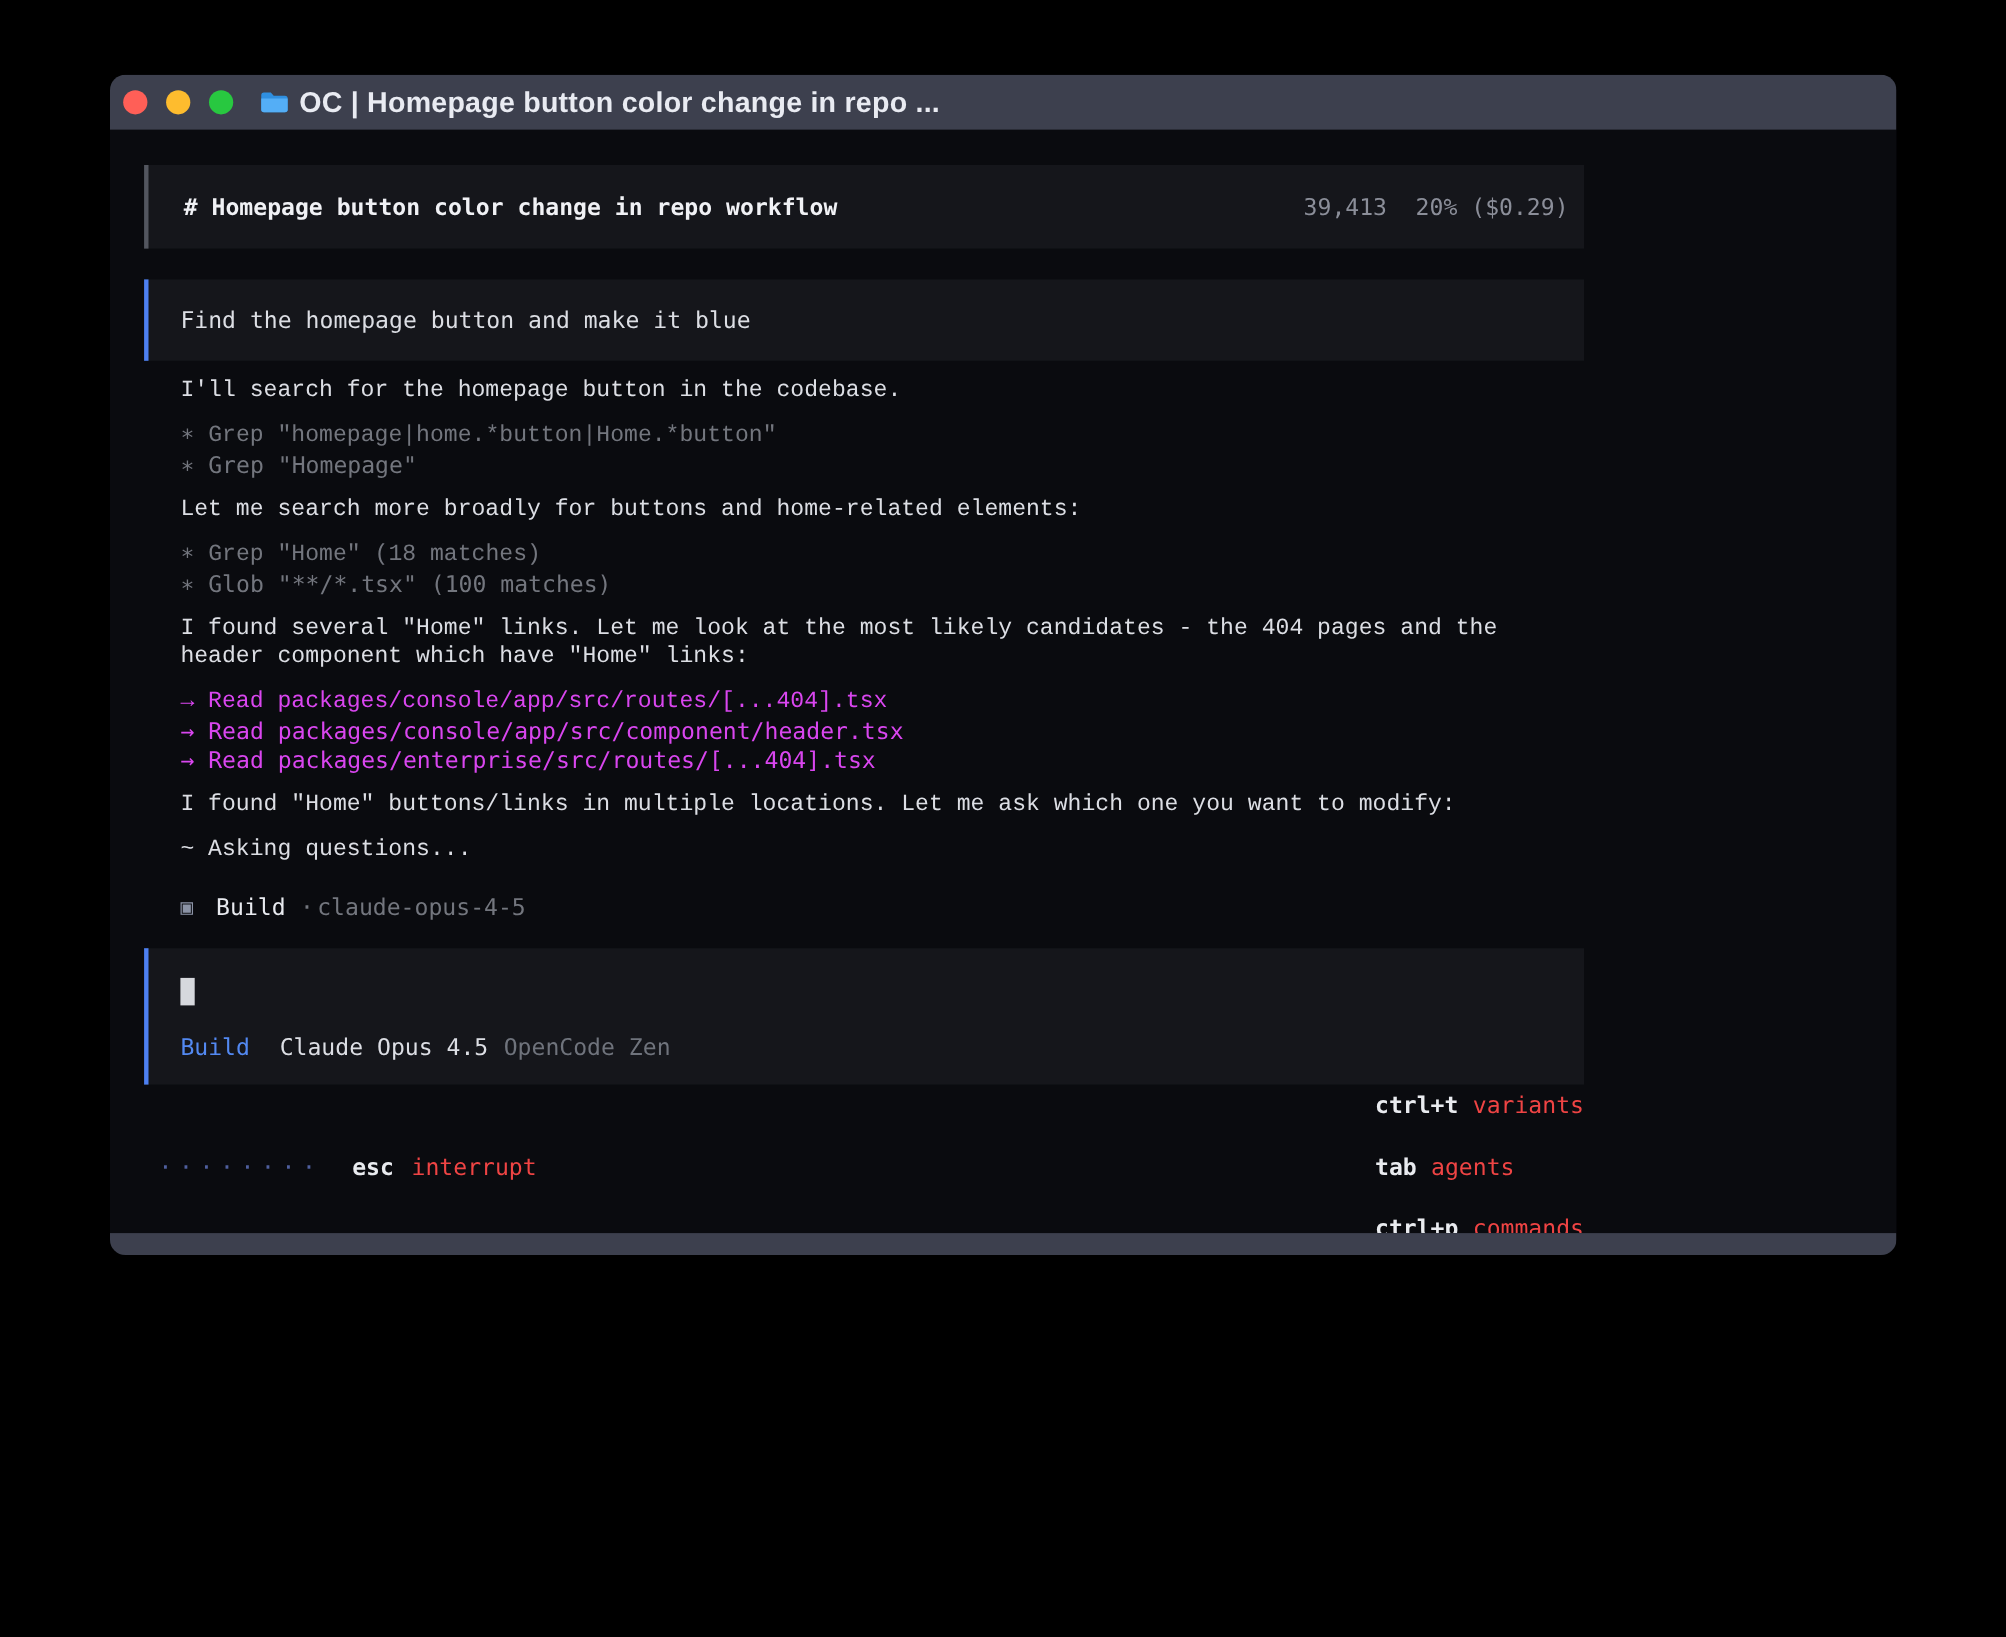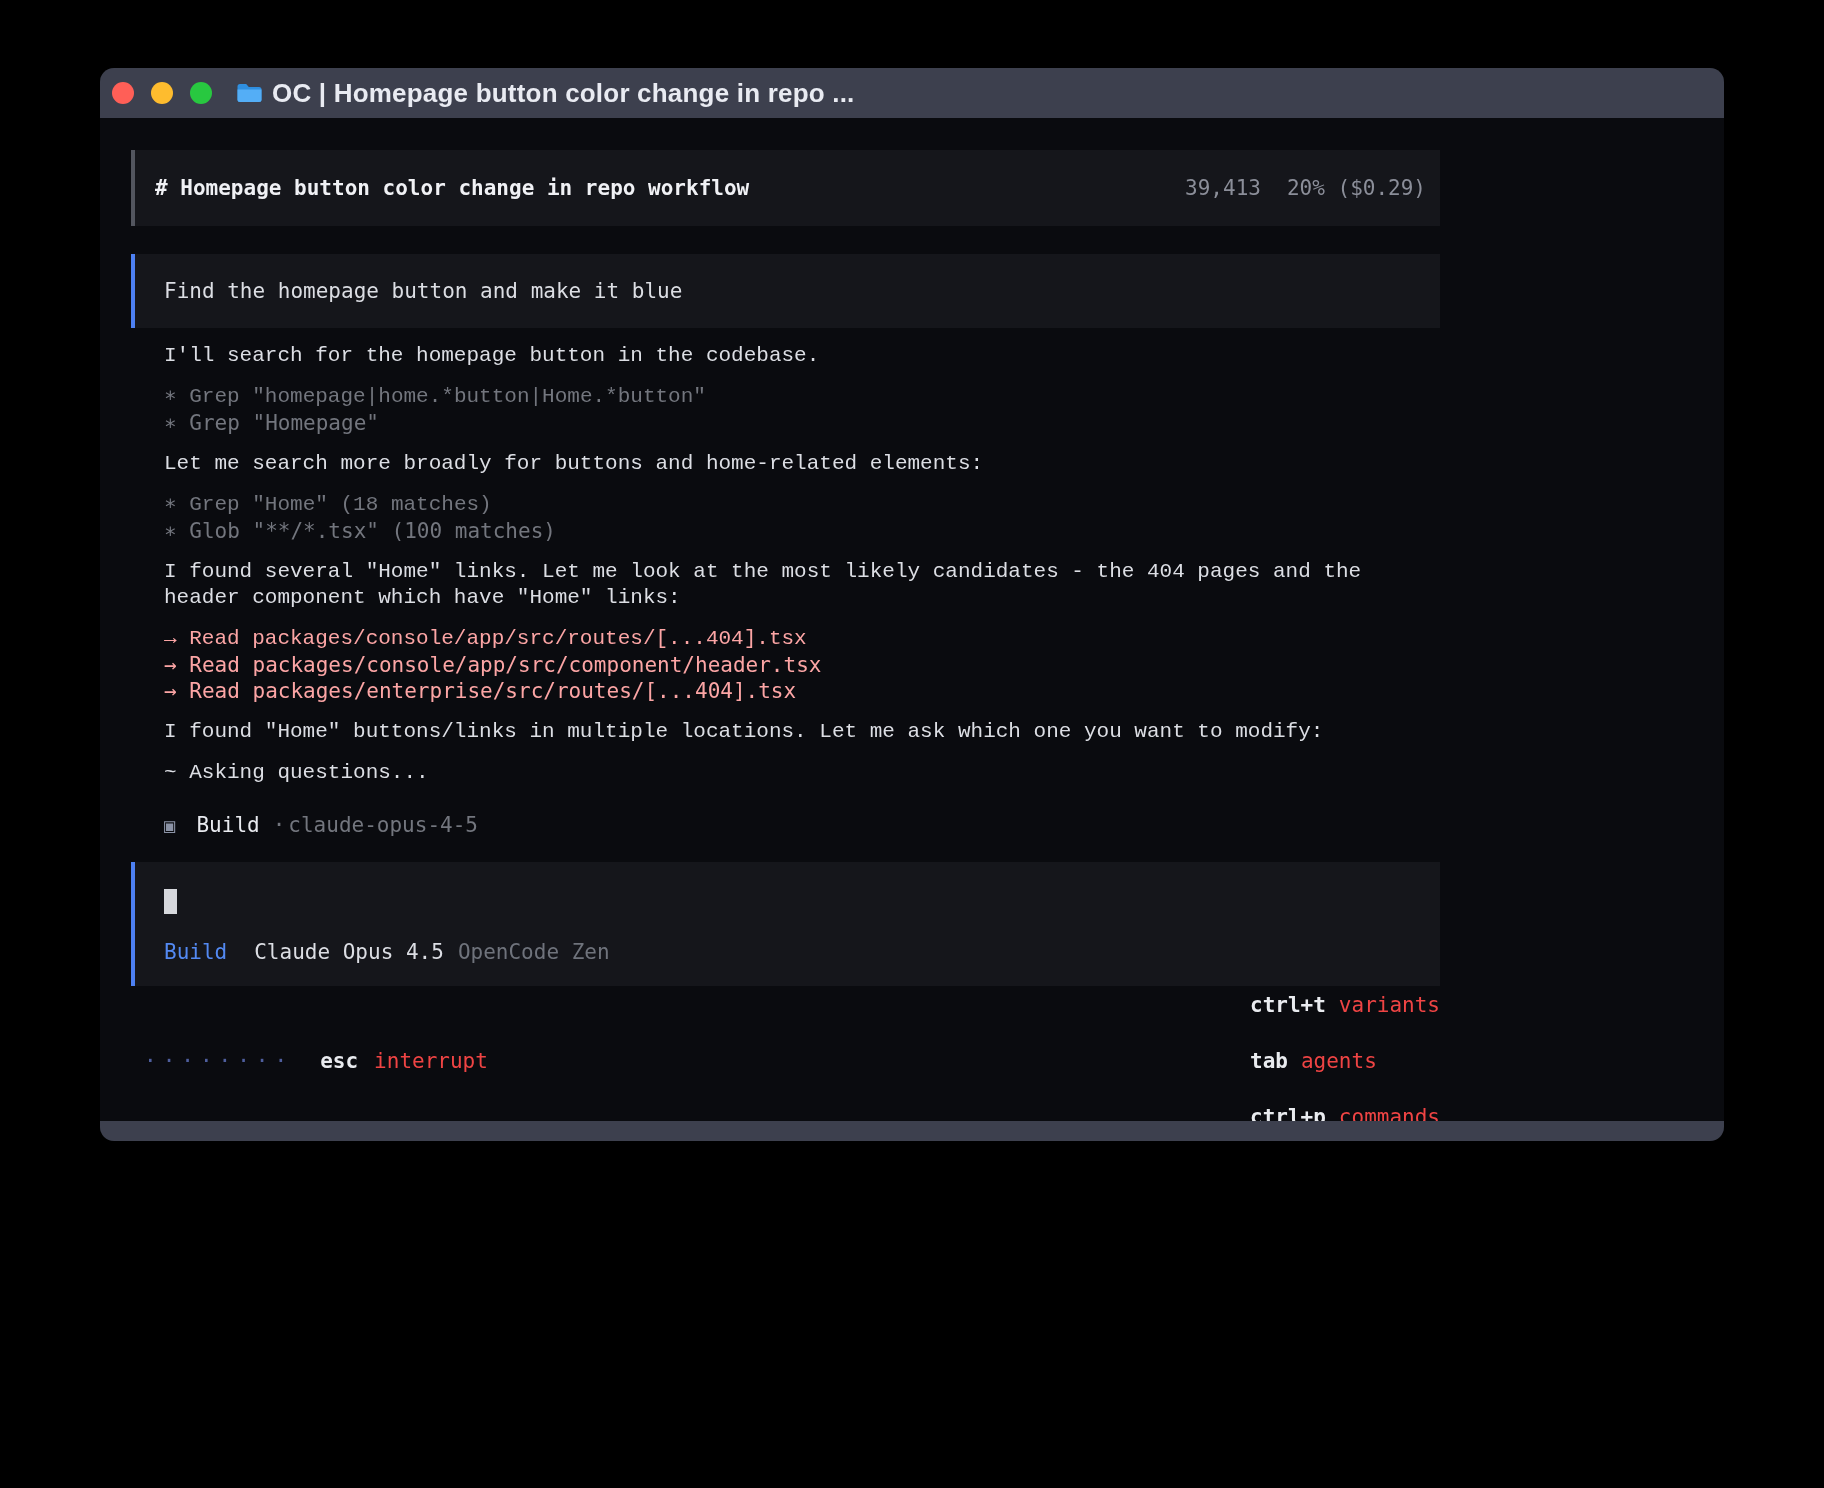--- a/index.html
+++ b/index.html
@@ -34,36 +34,36 @@
   .terminal { flex:1 1 auto; background:#0a0b0f; overflow:hidden; }
   .content { width:1309px; margin-left:31px; }
 
   .line { line-height:26px; white-space:pre-wrap; }
 
   
   .block { background:#15161b; border-left:4px solid #53565f; }
   .block.blue { border-left-color:#4d80f2; }
 
   .header-block {
-    margin-top:32px; padding:25px 14px 25px 20px;
+    margin-top:32px; padding:25px 14px 25px 32px;
     display:flex; align-items:flex-start; justify-content:space-between;
   }
   .header-title { color:#f0f1f5; font-weight:bold; line-height:26px; white-space:pre; }
   .header-stats { display:flex; gap:26px; color:#8b8e99; line-height:26px; white-space:pre; }
 
   .user-block { margin-top:28px; padding:24px 24px 24px 29px; }
   .user-block .line { color:#dcdee4; }
 
   
   .msg { margin-left:33px; line-height:26px; white-space:pre-wrap; }
   .mt { margin-top:15px;font-family:Liberation Mono, monospace; }
   .para { color:#dcdee4; }
   .status { color:#dcdee4; }
   .tool { color:#73767e; }
-  .read { color:#fca5a5; }
+  .read { color:#d946ef; }
 
   .agent-row { margin-top:26px; margin-left:33px; line-height:26px; display:flex; align-items:center; }
   .agent-icon { color:#8b93a6; font-size:19px; }
   .agent-name { color:#e8eaef; margin-left:21px; }
   .agent-sep { color:#73767e; margin-left:13px; }
   .agent-model { color:#73767e; margin-left:3px; }
 
   
   .input-block { margin-top:24px; padding:26px 24px 21px 29px; cursor:text; }
   .cursor {

